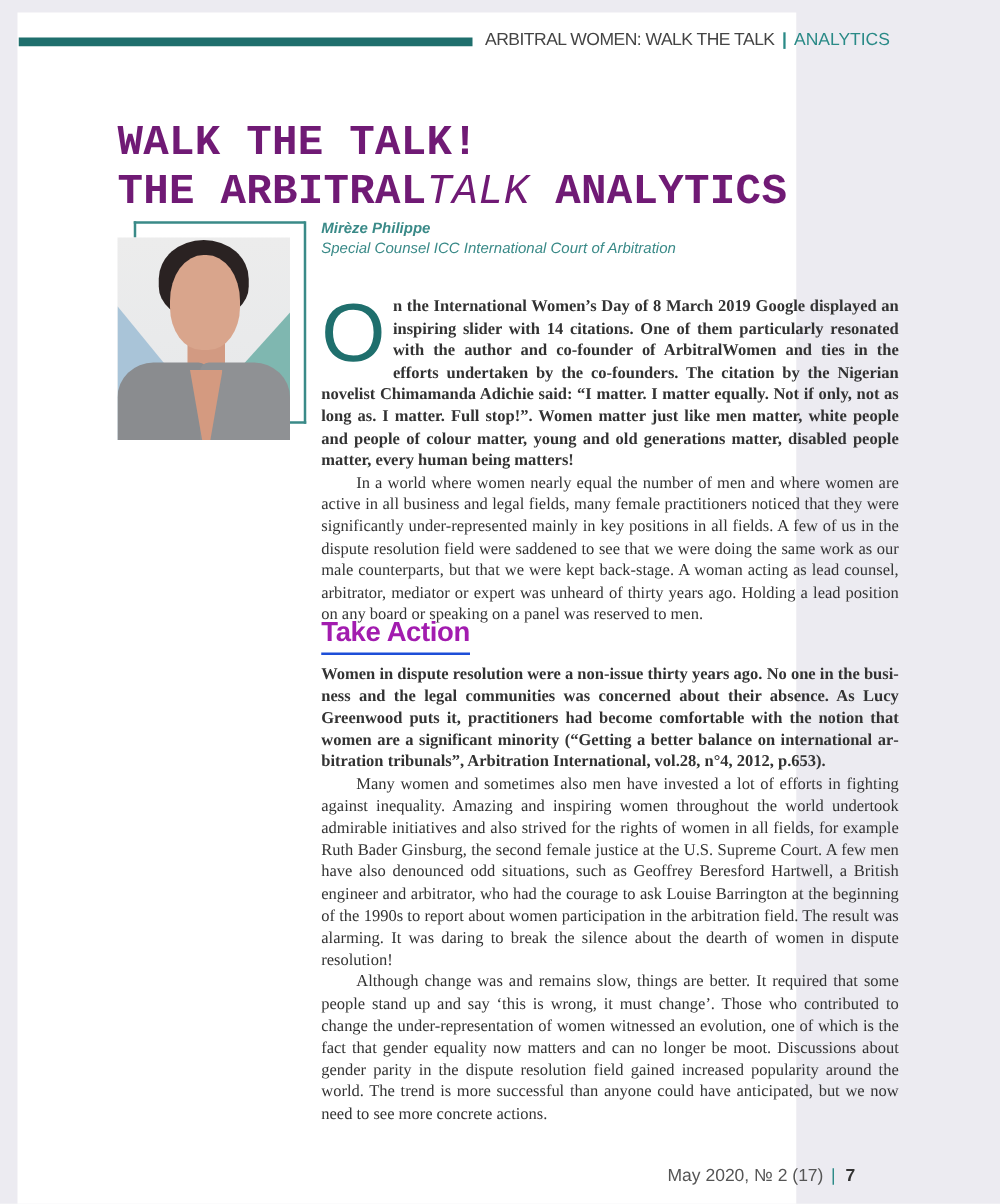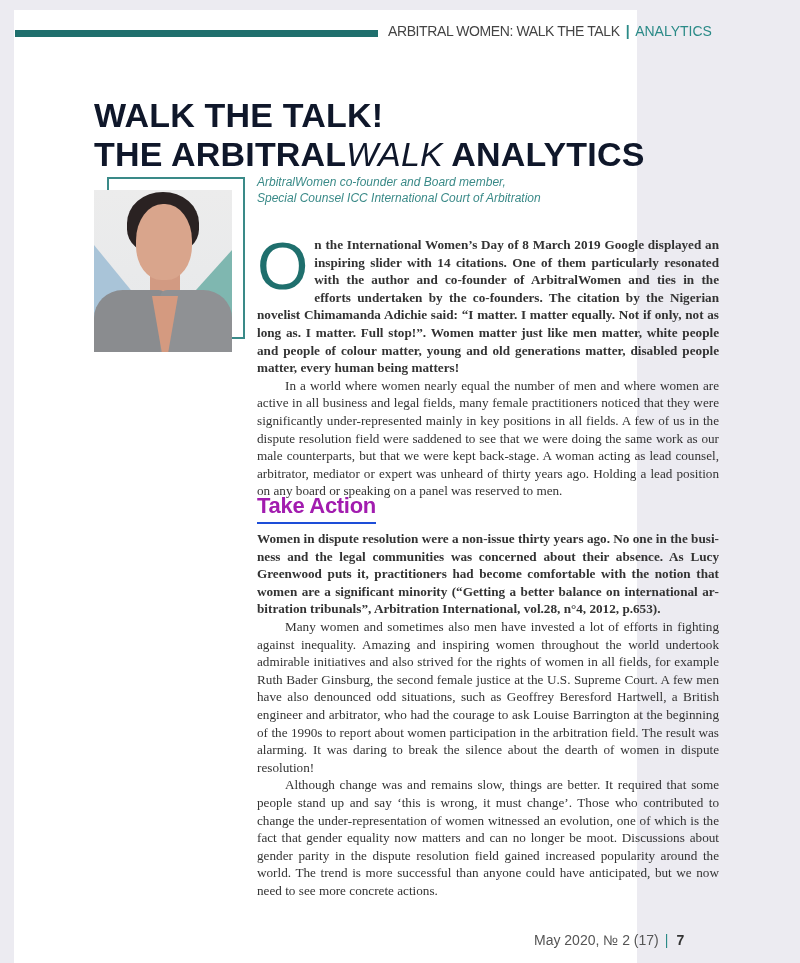--- a/index.html
+++ b/index.html
@@ -29,25 +29,25 @@
       color: #444;
       letter-spacing: -0.4px;
       white-space: nowrap;
     }
     .running-head .sep { color: #2a8a87; margin: 0 6px; font-weight: bold; }
     .running-head .section { color: #2a8a87; letter-spacing: 0; }
 
     .title {
       position: absolute;
       left: 80px; top: 86px;
-      font-family: Liberation Sans, sans-serif;
+      font-family: Liberation Mono, monospace;
       font-weight: bold;
       font-size: 34px;
       line-height: 39px;
-      color: #0f172a;
+      color: #701a75;
       letter-spacing: 0.2px;
       white-space: nowrap;
     }
     .title em { font-style: italic; font-weight: normal; }
 
     .frame-top {
       position: absolute; left: 93px; top: 167px;
       width: 137px; height: 2px; background: #3a8a88;
     }
     .frame-left {
@@ -143,41 +143,41 @@
 
 <div class="page">
 
   <div class="header-bar"></div>
   <div class="running-head">
     <span>ARBITRAL WOMEN: WALK THE TALK</span><span class="sep">|</span><span class="section">ANALYTICS</span>
   </div>
 
   <h1 class="title">
     <span>WALK THE TALK!</span><br>
-    <span>THE ARBITRAL</span><em>WALK</em><span> ANALYTICS</span>
+    <span>THE ARBITRAL</span><em>TALK</em><span> ANALYTICS</span>
   </h1>
 
   <div class="frame-top"></div>
   <div class="frame-left"></div>
   <div class="frame-right"></div>
   <div class="frame-bottom"></div>
 
   <div class="photo" title="Portrait of Mirèze Philippe">
     <div class="tri1"></div>
     <div class="tri2"></div>
     <div class="hair"></div>
     <div class="neck"></div>
     <div class="face"></div>
     <div class="jacket-l"></div>
     <div class="jacket-r"></div>
     <div class="chest"></div>
   </div>
 
   <div class="byline">
-    <div class="role">ArbitralWomen co-founder and Board member,</div>
+    <div class="name">Mirèze Philippe</div>
     <div class="role">Special Counsel ICC International Court of Arbitration</div>
   </div>
 
   <div class="body-col intro">
     <span class="dropcap">O</span>
     <p class="para first">n the International Women’s Day of 8 March 2019 Google displayed an inspiring slider with 14 citations. One of them particularly reso­nated with the author and co-founder of ArbitralWomen and ties in the efforts undertaken by the co-founders. The citation by the Ni­gerian novelist Chimamanda Adichie said: “I matter. I matter equally. Not if only, not as long as. I matter. Full stop!”. Women matter just like men matter, white people and people of colour matter, young and old generations matter, disabled people matter, every human being matters!</p>
     <p class="para">In a world where women nearly equal the number of men and where women are active in all business and legal fields, many female practitioners noticed that they were significantly under-represented mainly in key positions in all fields. A few of us in the dispute resolution field were saddened to see that we were doing the same work as our male counterparts, but that we were kept back-stage. A woman act­ing as lead counsel, arbitrator, mediator or expert was unheard of thirty years ago. Holding a lead position on any board or speaking on a panel was reserved to men.</p>
   </div>
 
   <h2 class="subhead">Take Action</h2>

